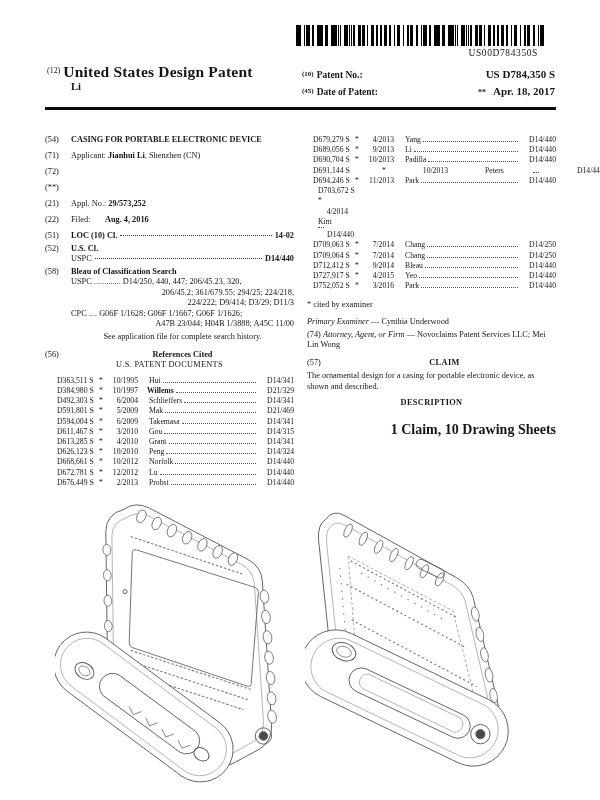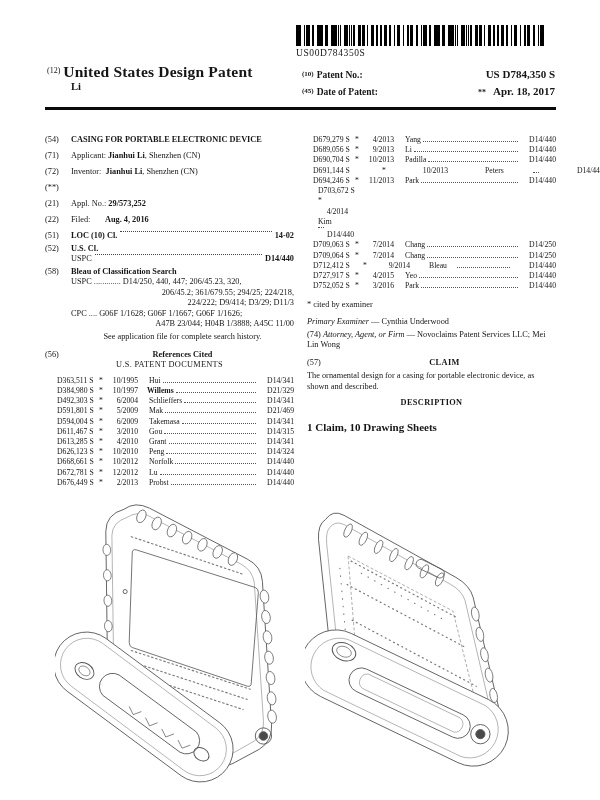--- a/index.html
+++ b/index.html
@@ -10,21 +10,21 @@
   }
   
   .barcode{
     position:absolute;left:296px;top:25px;width:242px;height:21px;
     border-left:3px solid #000;border-right:3px solid #000;
     background:
       repeating-linear-gradient(90deg,#000 0 2px,rgba(0,0,0,0) 2px 5px,#000 5px 6px,rgba(0,0,0,0) 6px 9px),
       repeating-linear-gradient(90deg,#000 0 1px,rgba(0,0,0,0) 1px 7px,#000 7px 10px,rgba(0,0,0,0) 10px 13px);
   }
   .barcode-text{
-    position:absolute;left:296px;top:48px;width:242px;text-align:left;
+    position:absolute;left:296px;top:48px;width:242px;text-align:right;
     font-size:9.5px;letter-spacing:.6px;
   }
   
   .hdr-left{position:absolute;left:47px;top:63px;}
   .kind-num{font-size:8px;position:relative;top:-4px;margin-right:3px;}
   .us-title{font-size:15.5px;font-weight:bold;letter-spacing:.2px;}
   .inventor-short{font-size:10.5px;font-weight:bold;margin:0 0 0 24px;line-height:1.1;}
   .hdr-right{position:absolute;left:302px;top:66px;width:253px;font-weight:bold;}
   .hdr-row{display:flex;align-items:baseline;line-height:1.5;}
   .hdr-num{font-size:7px;margin-right:3px;position:relative;top:-2px;font-weight:bold;}
@@ -34,41 +34,41 @@
   .rule{position:absolute;left:45px;top:107px;width:511px;height:3px;background:#0a0a0a;}
   
   .cols{position:absolute;left:45px;top:135px;width:511px;display:flex;gap:13px;
         font-size:8.3px;line-height:1.27;}
   .col{width:249px;flex:none;}
   .b{font-weight:bold;}
   .i{font-style:italic;}
   .fld{display:flex;margin-bottom:5.5px;}
   .fnum{width:26px;flex:none;}
   .fbody{flex:1;}
-  .lrow{display:flex;align-items:flex-start;}
+  .lrow{display:flex;align-items:center;}
   .leader{flex:1;border-bottom:1px dotted #444;margin:0 3px 2px 3px;min-width:8px;}
   .tr{text-align:right;}
   .ctr{text-align:center;}
   .mt2{margin-top:2px;}
   .refs-head{margin:7px 0 5px;}
   .usdocs{margin:0 0 5px;letter-spacing:.3px;}
   .refrow{display:flex;font-size:7.7px;line-height:1.33;padding-left:12px;align-items:baseline;}
   .r-no{width:42px;flex:none;}
   .r-star{width:9px;flex:none;}
   .r-date{width:30px;flex:none;text-align:right;margin-right:6px;}
   .r-leader{flex:1;border-bottom:1px dotted #555;margin:0 2px 2px 2px;min-width:6px;}
   .r-cls{width:36px;flex:none;text-align:right;}
   .cited{margin:8px 0 7px;font-size:8.3px;}
   .exam{margin-bottom:2px;}
   .claim-head{display:flex;margin:7px 0 3px;}
   .claim-head .fnum{width:26px;}
   .claim-head .ch{flex:1;text-align:center;font-weight:bold;letter-spacing:.4px;}
   .desc-head{text-align:center;font-weight:bold;margin:6px 0 3px;letter-spacing:.4px;}
   .figline{margin:0;}
-  .claims-note{font-weight:bold;text-align:left;margin-top:12px;font-size:11px;}
+  .claims-note{font-weight:bold;text-align:right;margin-top:12px;font-size:14px;}
   
   .figures{position:absolute;left:55px;top:497px;width:500px;height:300px;display:flex;}
   .figures svg{display:block;}
 </style>
 </head>
 <body>
 
 <div class="page">
 
   <div class="barcode"></div>
@@ -100,21 +100,20 @@
       <div class="fld">
         <span class="fnum">(54)</span>
         <span class="fbody b">CASING FOR PORTABLE ELECTRONIC DEVICE</span>
       </div>
       <div class="fld">
         <span class="fnum">(71)</span>
         <span class="fbody"><span>Applicant:</span>&nbsp;<span class="b">Jianhui Li</span><span>, Shenzhen (CN)</span></span>
       </div>
       <div class="fld">
         <span class="fnum">(72)</span>
-        <span class="fbody"><span>Inventor:</span>&nbsp;&nbsp;<span class="b">Jianhui Li</span><span>, Shenzhen (CN)</span></span>
       </div>
       <div class="fld">
         <span class="fnum">(**)</span>
       </div>
       <div class="fld">
         <span class="fnum">(21)</span>
         <span class="fbody"><span>Appl. No.:</span>&nbsp;<span class="b">29/573,252</span></span>
       </div>
       <div class="fld">
         <span class="fnum">(22)</span>
@@ -307,21 +306,21 @@
           <span class="r-cls">D14/250</span>
         </div>
           <div class="refrow" style="padding-left:6px;">
           <span class="r-no">D709,064 S</span>
           <span class="r-star">*</span>
           <span class="r-date">7/2014</span>
           <span style="margin-left:5px;">Chang</span>
           <span class="r-leader"></span>
           <span class="r-cls">D14/250</span>
         </div>
-          <div class="refrow" style="padding-left:6px;gap:8px;">
+          <div class="refrow" style="padding-left:6px;">
           <span class="r-no">D712,412 S</span>
           <span class="r-star">*</span>
           <span class="r-date">9/2014</span>
           <span style="margin-left:5px;">Bleau</span>
           <span class="r-leader"></span>
           <span class="r-cls">D14/440</span>
         </div>
           <div class="refrow" style="padding-left:6px;">
           <span class="r-no">D727,917 S</span>
           <span class="r-star">*</span>

